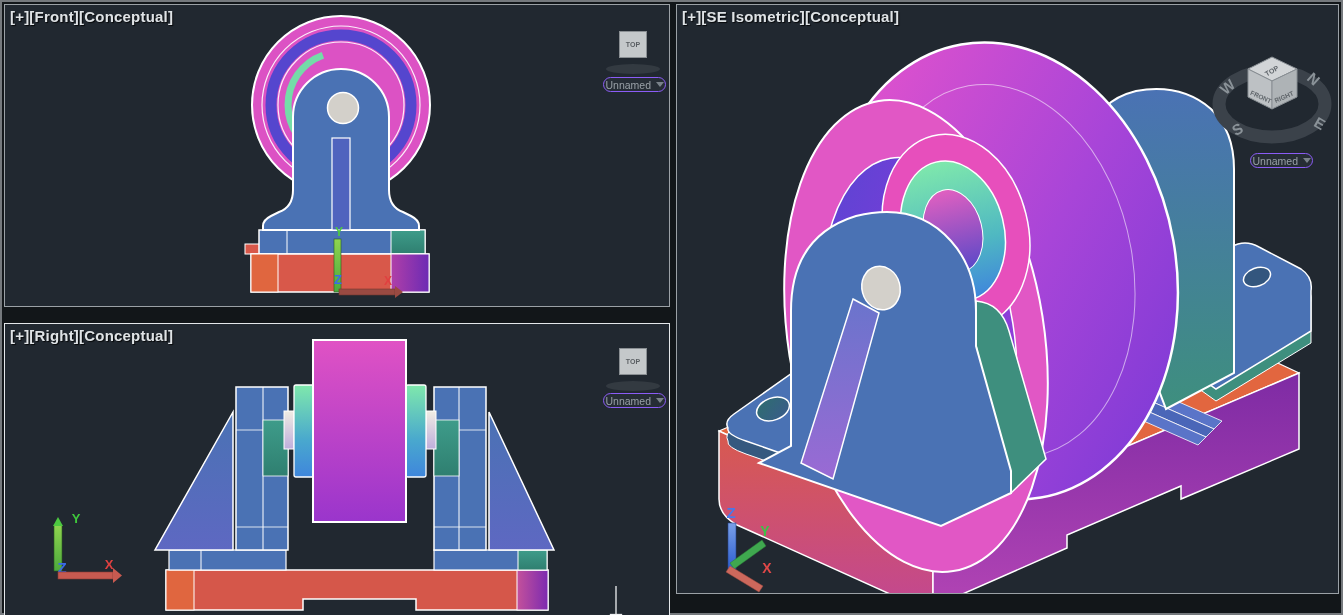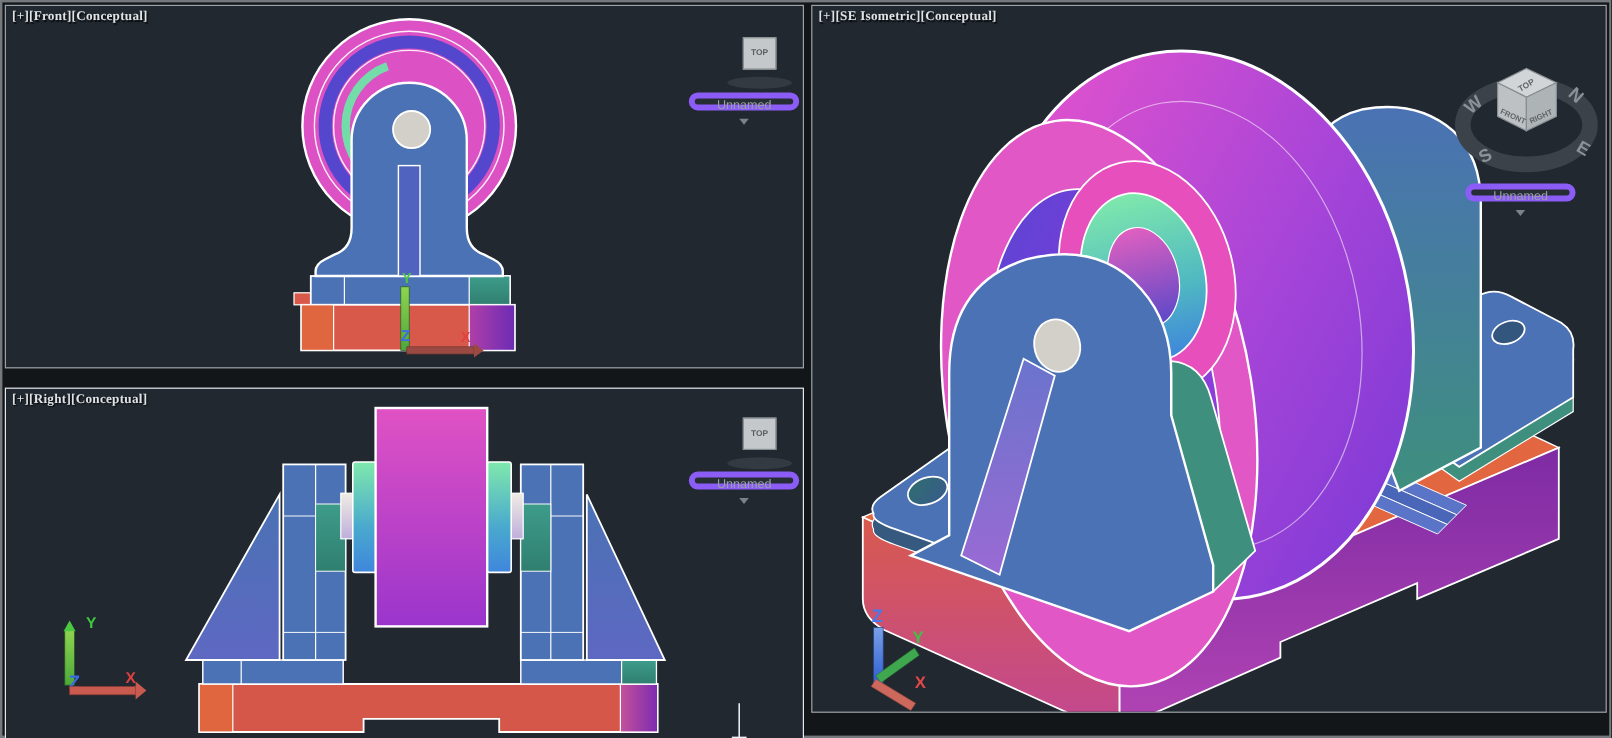--- a/index.html
+++ b/index.html
@@ -11,35 +11,35 @@
     overflow:hidden;
   }
   .workspace{position:absolute;left:2px;top:2px;right:2px;bottom:2px;background:#121619;}
   .viewport{position:absolute;background:#212830;border:1px solid #9BA1A6;overflow:hidden;}
   .viewport.active{border-color:#E4E7EA;}
   #vp-front{left:2px;top:2px;width:666px;height:303px;}
   #vp-right{left:2px;top:321px;width:666px;height:300px;}
   #vp-iso{left:674px;top:2px;width:663px;height:590px;}
   .vp-label{
     position:absolute;left:5px;top:3px;z-index:5;
-    font-size:11px;font-weight:bold;color:#DFE3E6;letter-spacing:.2px;
-    text-shadow:1px 1px 1px rgba(0,0,0,.8);cursor:default;white-space:nowrap;font-family:Liberation Serif, serif;
+    font-size:15px;font-weight:bold;color:#DFE3E6;letter-spacing:.2px;
+    text-shadow:1px 1px 1px rgba(0,0,0,.8);cursor:default;white-space:nowrap;
   }
   .vp-label span{cursor:pointer;}
   .vp-svg{position:absolute;left:0;top:0;}
   .mini-vc{position:absolute;width:60px;right:6px;z-index:4;display:flex;flex-direction:column;align-items:center;}
   .mini-face{
     width:28px;height:27px;background:#C4C8CA;border:1px solid #8A8F93;
     color:#5A5F63;font-size:7px;font-weight:bold;display:flex;align-items:center;justify-content:center;
   }
   .mini-ring{width:54px;height:10px;border-radius:50%;background:#333A41;margin-top:6px;}
   .pill{
-    position:absolute;z-index:4;height:15px;padding:0 18px;
-    border:5px solid #8b5cf6;border-radius:8px;background:#262D35;
-    color:#99A0A7;font-size:10.5px;display:flex;align-items:center;gap:5px;cursor:pointer;flex-direction:column;
+    position:absolute;z-index:4;height:15px;padding:0 1px;
+    border:1px solid #8b5cf6;border-radius:8px;background:#262D35;
+    color:#99A0A7;font-size:10.5px;display:flex;align-items:center;gap:5px;cursor:pointer;
   }
   .pill .caret{width:0;height:0;border-left:4px solid transparent;border-right:4px solid transparent;border-top:5px solid #7A828A;}
   svg text{font-family:"Liberation Sans", sans-serif;}
 </style>
 </head>
 <body>
 
 <div class="canvas">
   <div class="workspace">
 

